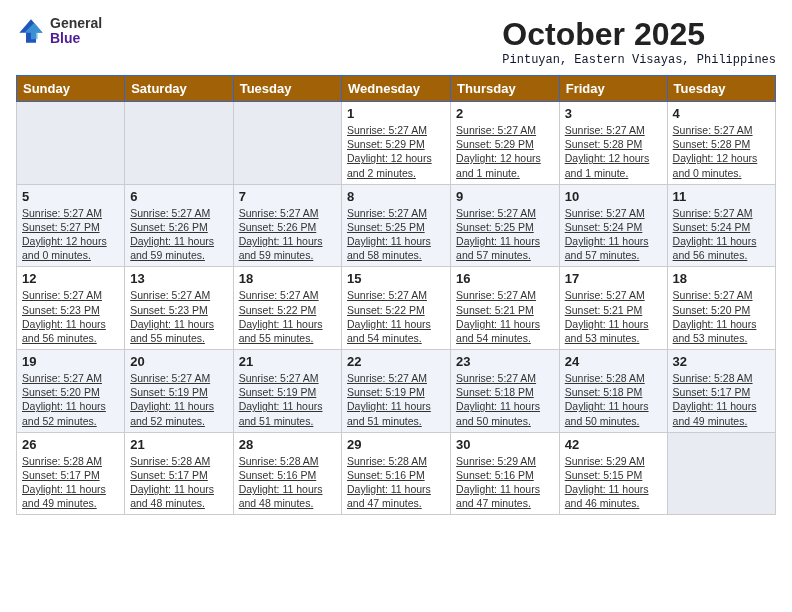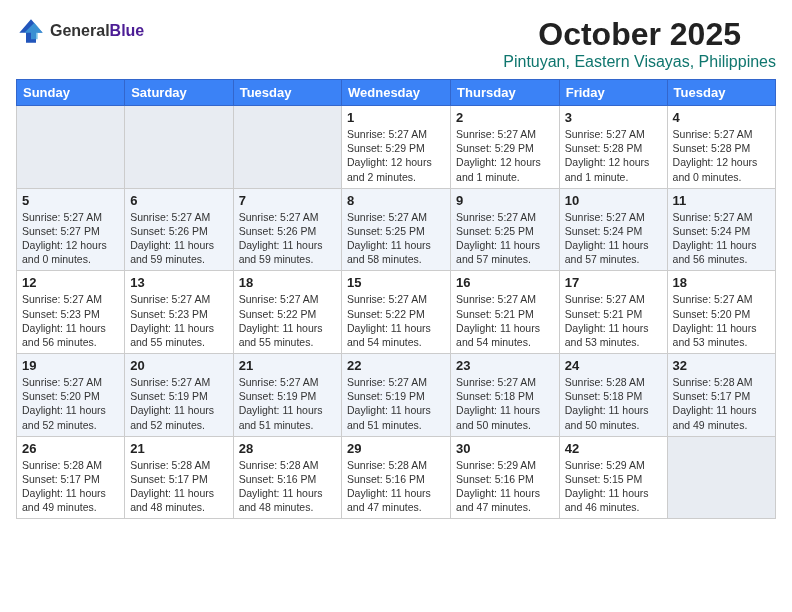--- a/index.html
+++ b/index.html
@@ -16,51 +16,51 @@
       align-items: flex-start;
       margin-bottom: 8px;
     }
     .logo {
       display: flex;
       align-items: center;
       gap: 4px;
     }
     .logo-text {
       display: flex;
-      flex-direction: row;
-      font-size: 16px;
+      flex-direction: column;
+      font-size: 14px;
       font-weight: bold;
       line-height: 1.1;
-      align-items: center;
     }
     .logo-general { color: #333; }
     .logo-blue { color: #4c1d95; }
     .logo-icon {
       width: 30px;
       height: 30px;
     }
     .title-area {
-      text-align: center;
+      text-align: left;
     }
     .month-title {
       font-size: 32px;
       font-weight: bold;
       color: #222;
     }
     .location-title {
-      font-size: 16px;
-      color: #0f766e;
+      font-size: 12px;
+      color: #0f172a;
+      font-family: Liberation Mono, monospace;
     }
     .calendar {
       width: 100%;
       border-collapse: collapse;
       border: 1px solid #bbb;
     }
     .calendar th {
-      background: #3b82f6;
+      background: #a16207;
       color: #fff;
       text-align: left;
       padding: 5px 6px;
       font-size: 13px;
       border: 1px solid #3366cc;
     }
     .calendar td {
       vertical-align: top;
       border: 1px solid #ccc;
       padding: 4px 5px;
@@ -74,20 +74,21 @@
     .day-number {
       font-size: 13px;
       font-weight: bold;
       color: #222;
       margin-bottom: 2px;
     }
     .day-info {
       font-size: 10.5px;
       color: #333;
       line-height: 1.35;
+      text-decoration: underline;
     }
     .empty-cell {
       background: #e8ecf2 !important;
     }
   </style>
 </head>
 <body>
 
 <div class="header-area">
   <div class="logo">

